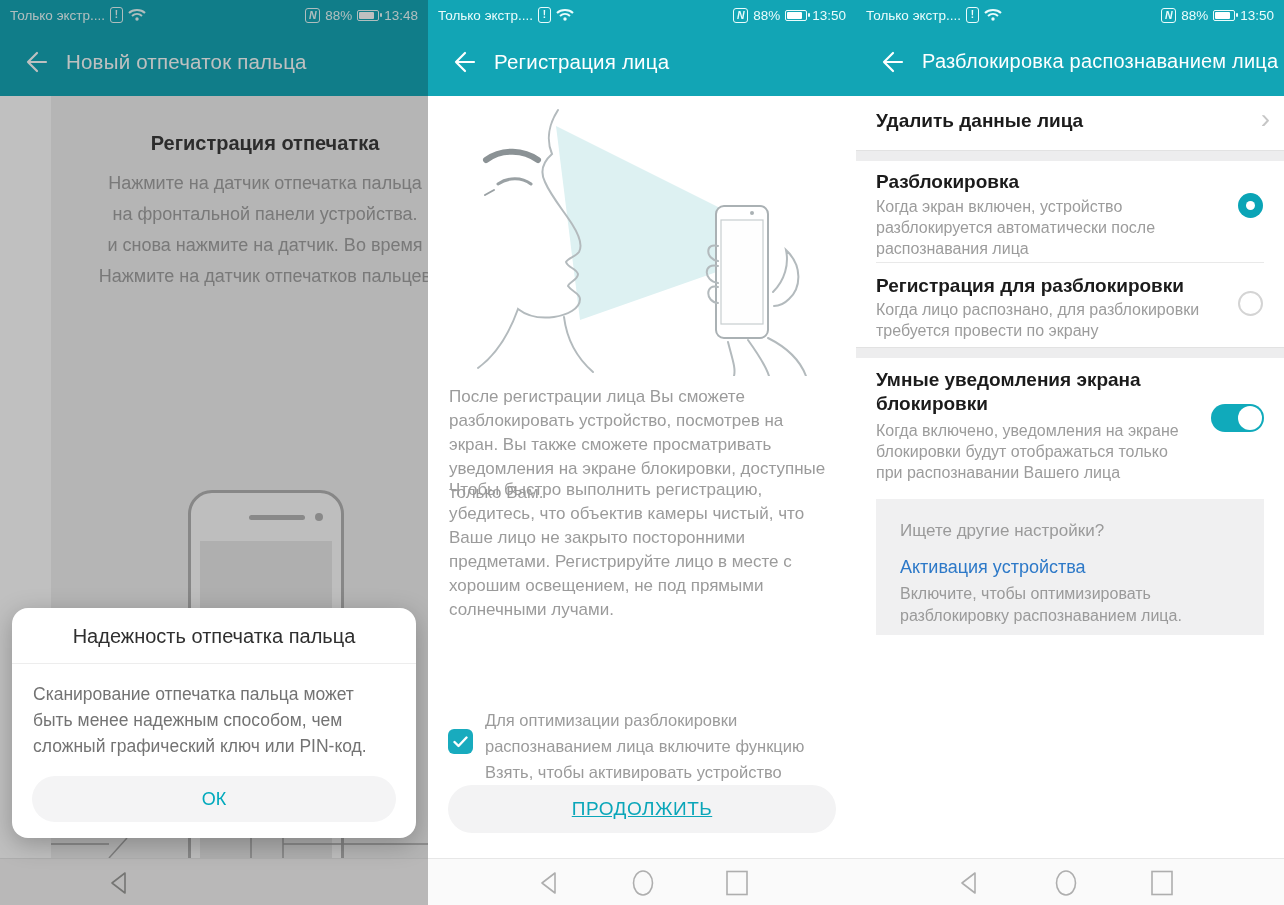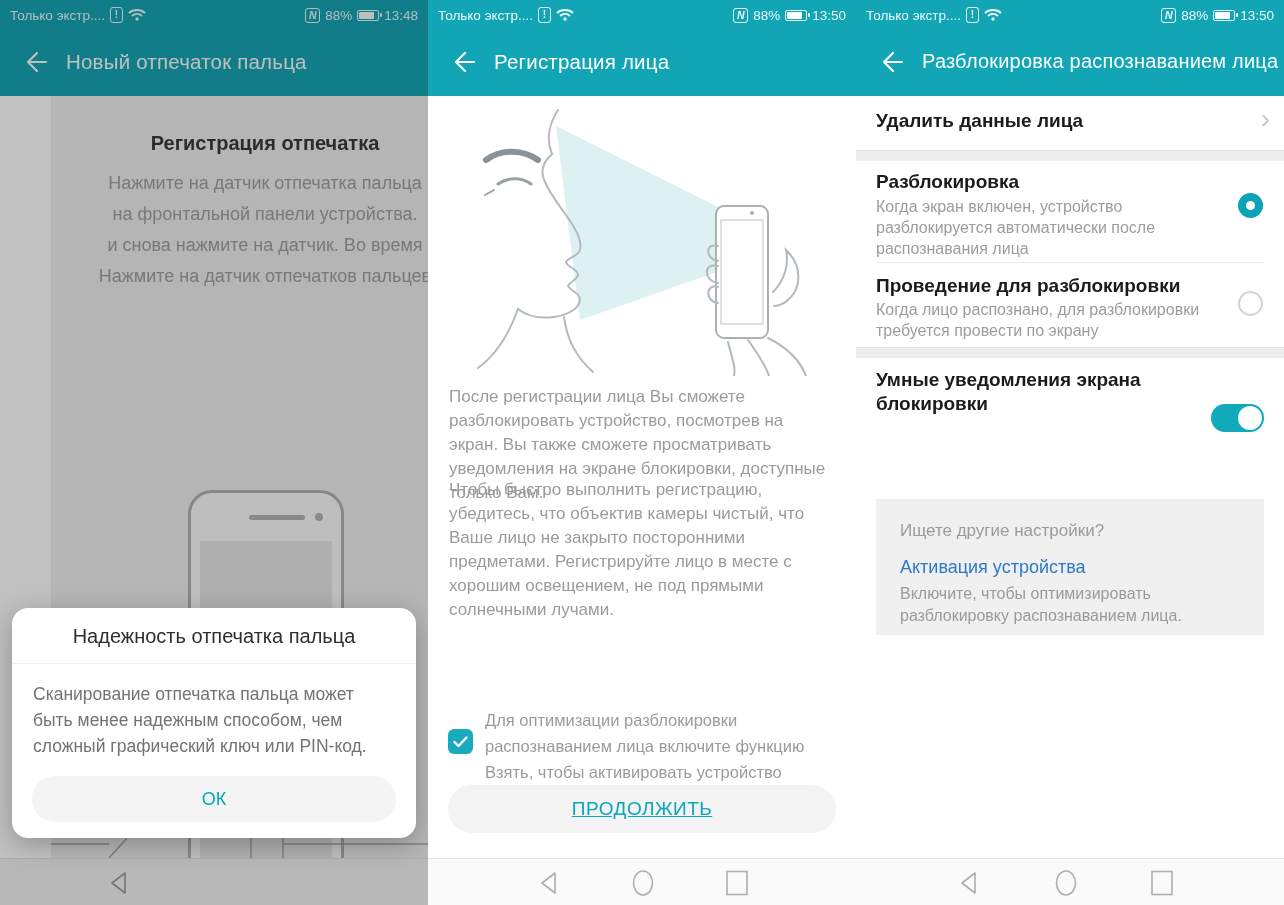--- a/index.html
+++ b/index.html
@@ -247,27 +247,28 @@
     <div class="s3-chev">›</div>
 
     <div class="band" style="top:150px"></div>
 
     <div class="s3-title" style="top:170px">Разблокировка</div>
     <div class="s3-desc" style="top:196px; width:305px">Когда экран включен, устройство разблокируется автоматически после распознавания лица</div>
     <div class="radio on" style="top:193px"></div>
 
     <div class="hairline" style="top:262px"></div>
 
-    <div class="s3-title" style="top:274px">Проведение для разблокировки</div>
+    <div class="s3-title" style="top:274px">Регистрация для разблокировки</div>
     <div class="s3-desc" style="top:299px; width:330px">Когда лицо распознано, для разблокировки требуется провести по экрану</div>
     <div class="radio off" style="top:291px"></div>
 
     <div class="band" style="top:347px"></div>
 
     <div class="s3-title" style="top:368px; width:280px">Умные уведомления экрана блокировки</div>
+    <div class="s3-desc" style="top:420px; width:320px">Когда включено, уведомления на экране блокировки будут отображаться только при распознавании Вашего лица</div>
     <div class="toggle">
         <div class="knob"></div>
       </div>
 
     <div class="s3-card">
       <div class="q">Ищете другие настройки?</div>
       <div class="link">Активация устройства</div>
       <div class="cdesc">Включите, чтобы оптимизировать разблокировку распознаванием лица.</div>
     </div>
 

